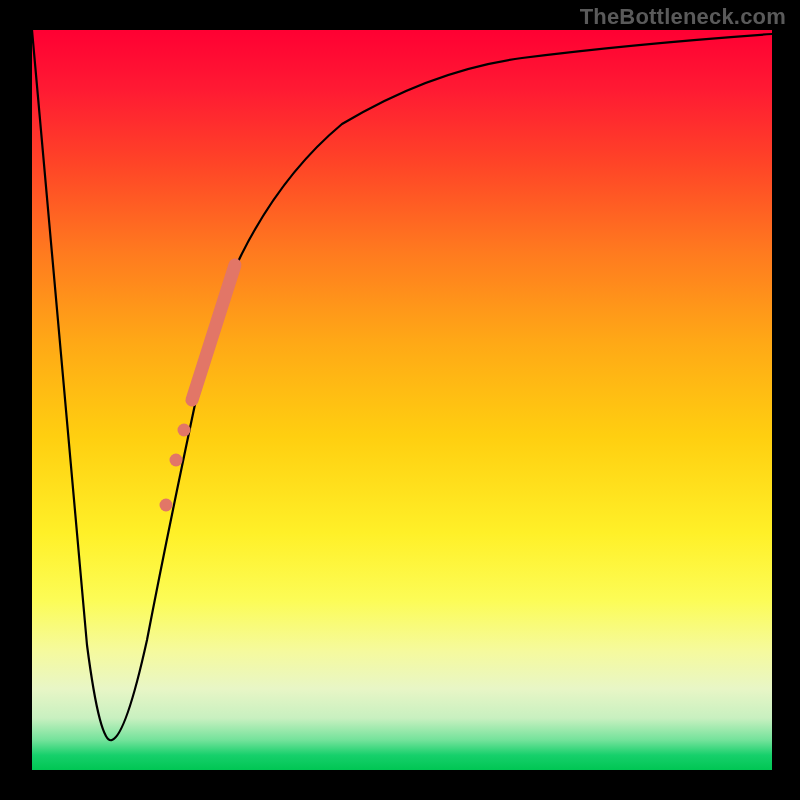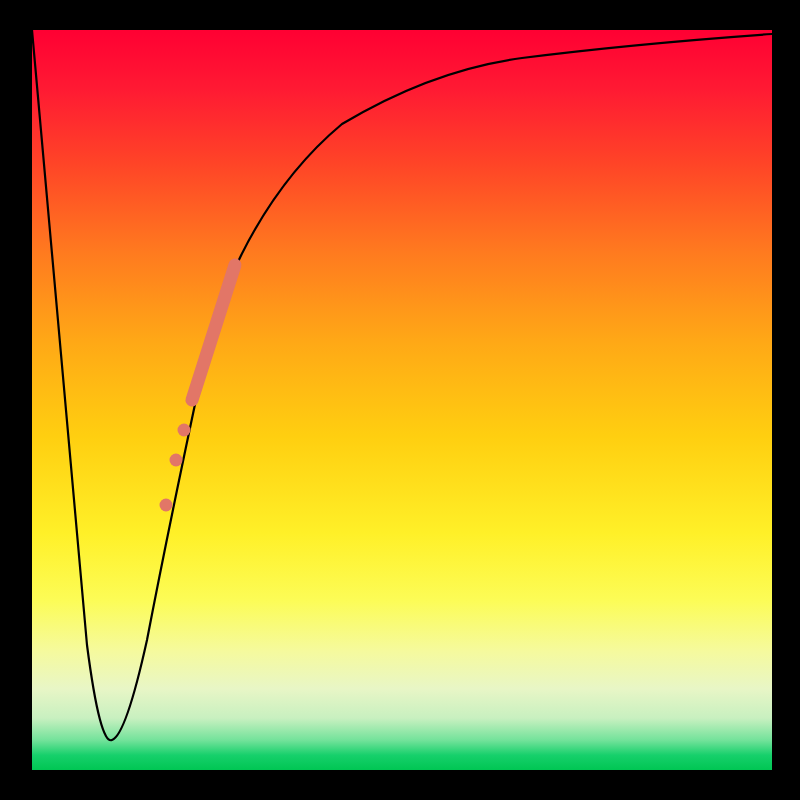--- a/index.html
+++ b/index.html
@@ -72,20 +72,21 @@
     stroke-linecap: round;
   }
   .marker-dot {
     fill: #e27667;
   }
 </style>
 </head>
 <body>
 
 <div class="frame">
+  <div class="watermark">TheBottleneck.com</div>
 
   <div class="plot-area">
     <svg class="curve" viewBox="0 0 740 740">
       <path d="M 0 0
            L 55 615
            Q 68 715 80 710
            Q 94 705 115 610
            Q 140 480 180 295
            Q 225 165 310 94
            Q 400 40 490 28

